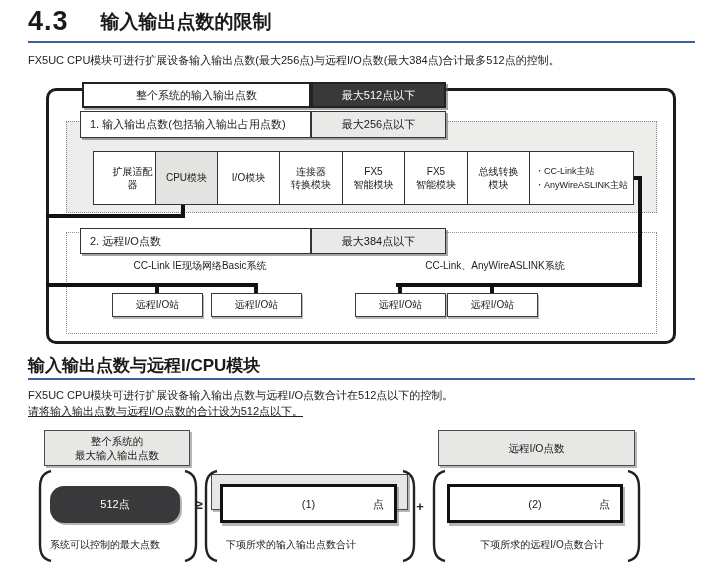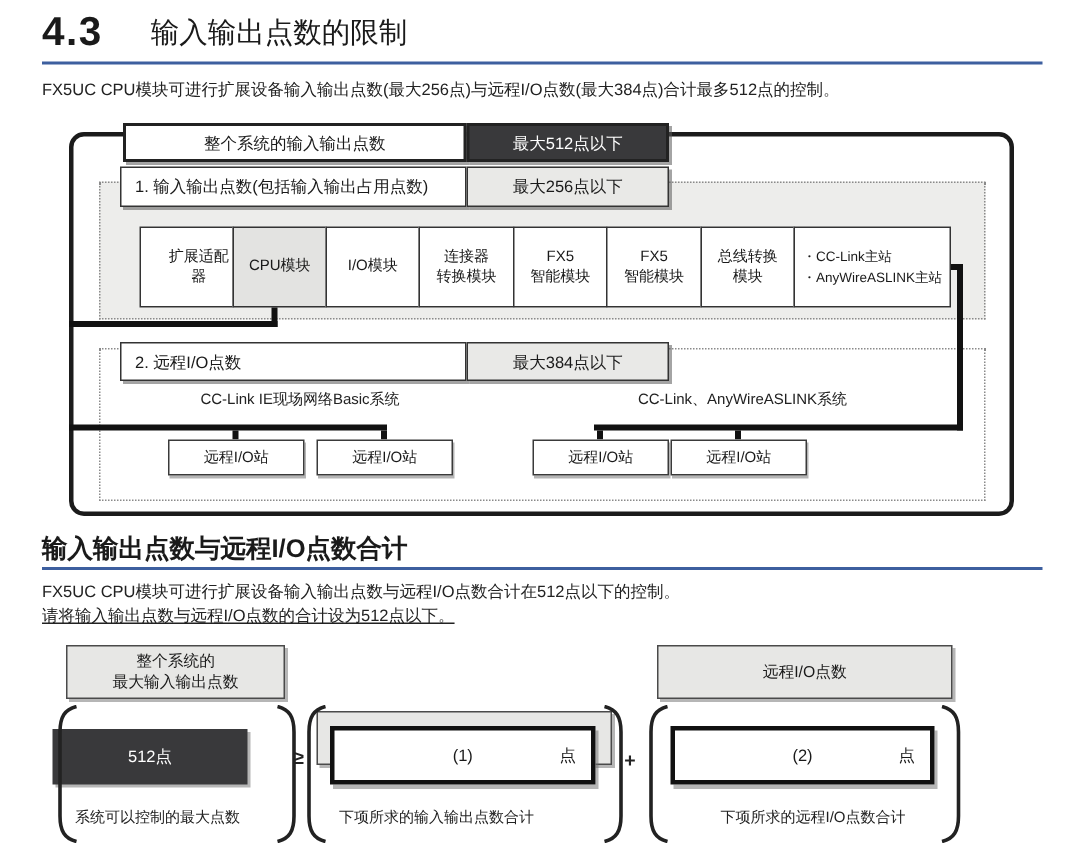--- a/index.html
+++ b/index.html
@@ -6,21 +6,21 @@
   html,body{margin:0;padding:0;}
   body{
     width:713px;height:578px;position:relative;background:#fff;
     font-family:"Liberation Sans","DejaVu Sans",sans-serif;color:#1a1a1a;
     overflow:hidden;
   }
   .abs{position:absolute;}
   
   .h1row{left:28px;top:6px;display:flex;align-items:flex-end;gap:32px;}
   .h1num{font-size:27px;font-weight:bold;letter-spacing:1px;}
-  .h1title{font-size:19px;font-weight:normal;padding-bottom:2px;text-align:right;}
+  .h1title{font-size:19px;font-weight:bold;padding-bottom:2px;text-align:right;}
   .rule{height:2px;background:var(--accent);}
   .rule1{left:28px;top:41px;width:667px;}
   .body-text{font-size:11px;line-height:1.4;color:#222;}
   .intro{left:28px;top:53px;width:670px;}
   
   .frame{left:46px;top:88px;width:624px;height:250px;border:3px solid #1b1b1b;border-radius:10px;}
   .bx{display:flex;align-items:center;justify-content:center;text-align:center;font-size:11px;background:#fff;box-sizing:border-box;}
   .shadowed{box-shadow:2px 2px 0 rgba(90,90,90,.55);}
   .sys-white{left:82px;top:82px;width:229px;height:26px;border:2px solid #222;z-index:3;}
   .sys-dark{left:311px;top:82px;width:135px;height:26px;border:2px solid #222;background:var(--dark);color:#fff;z-index:3;}
@@ -44,23 +44,23 @@
   .para2{left:28px;top:404px;width:670px;text-decoration:underline;}
   
   .hdr{top:430px;height:36px;background:#e7e7e5;border:1.2px solid #4a4a4a;
        display:flex;align-items:center;justify-content:center;text-align:center;
        font-size:10.5px;line-height:1.35;white-space:pre-line;box-sizing:border-box;
        box-shadow:2px 2px 0 rgba(110,110,110,.5);}
   .hdr1{left:44px;width:146px;}
   .hdr2{left:211px;width:197px;margin-top:44px;}
   .hdr3{left:438px;width:197px;}
   .bracket{top:470px;width:14px;height:92px;z-index:2;}
-  .darkval{left:35px;top:486px;width:130px;height:37px;background:var(--dark);color:#fff;
+  .darkval{left:50px;top:486px;width:130px;height:37px;background:var(--dark);color:#fff;
            display:flex;align-items:center;justify-content:center;font-size:11px;
-           box-shadow:2px 2px 0 rgba(110,110,110,.5);}
+           box-shadow:2px 2px 0 rgba(110,110,110,.5);border-radius:14px;}
   .valbox{top:484px;height:39px;border:3px solid #111;background:#fff;box-sizing:border-box;
           display:flex;align-items:center;justify-content:center;font-size:11px;
           box-shadow:2px 3px 0 rgba(110,110,110,.5);}
   .valbox .unit{position:absolute;right:10px;top:50%;transform:translateY(-50%);}
   .vb2{left:220px;width:177px;}
   .vb3{left:447px;width:176px;}
   .caption{top:538px;font-size:10px;color:#222;}
   .op{font-size:13px;font-weight:bold;color:#222;}
 </style>
 </head>
@@ -116,21 +116,21 @@
 <div class="abs line" style="left:254px;top:287px;width:4px;height:6px;"></div>
 <div class="abs line" style="left:396px;top:283px;width:246px;height:4px;"></div>
 <div class="abs line" style="left:398px;top:287px;width:4px;height:6px;"></div>
 <div class="abs line" style="left:490px;top:287px;width:4px;height:6px;"></div>
 
 <div class="abs bx rstation" style="left:112px;">远程I/O站</div>
 <div class="abs bx rstation" style="left:211px;">远程I/O站</div>
 <div class="abs bx rstation" style="left:355px;">远程I/O站</div>
 <div class="abs bx rstation" style="left:447px;">远程I/O站</div>
 
-<div class="abs h2title">输入输出点数与远程I/O点数合计</div>
+<div class="abs h2title">输入输出点数与远程I/CPU模块</div>
 <div class="abs rule rule2"></div>
 <div class="abs body-text para1">FX5UC CPU模块可进行扩展设备输入输出点数与远程I/O点数合计在512点以下的控制。</div>
 <div class="abs body-text para2">请将输入输出点数与远程I/O点数的合计设为512点以下。</div>
 
 <div class="abs hdr hdr1" style="white-space: pre-line;">整个系统的
 最大输入输出点数</div>
 <div class="abs hdr hdr2">输入输出点数</div>
 <div class="abs hdr hdr3">远程I/O点数</div>
 
 <svg class="abs bracket" style="left:38px;" viewBox="0 0 14 92">

